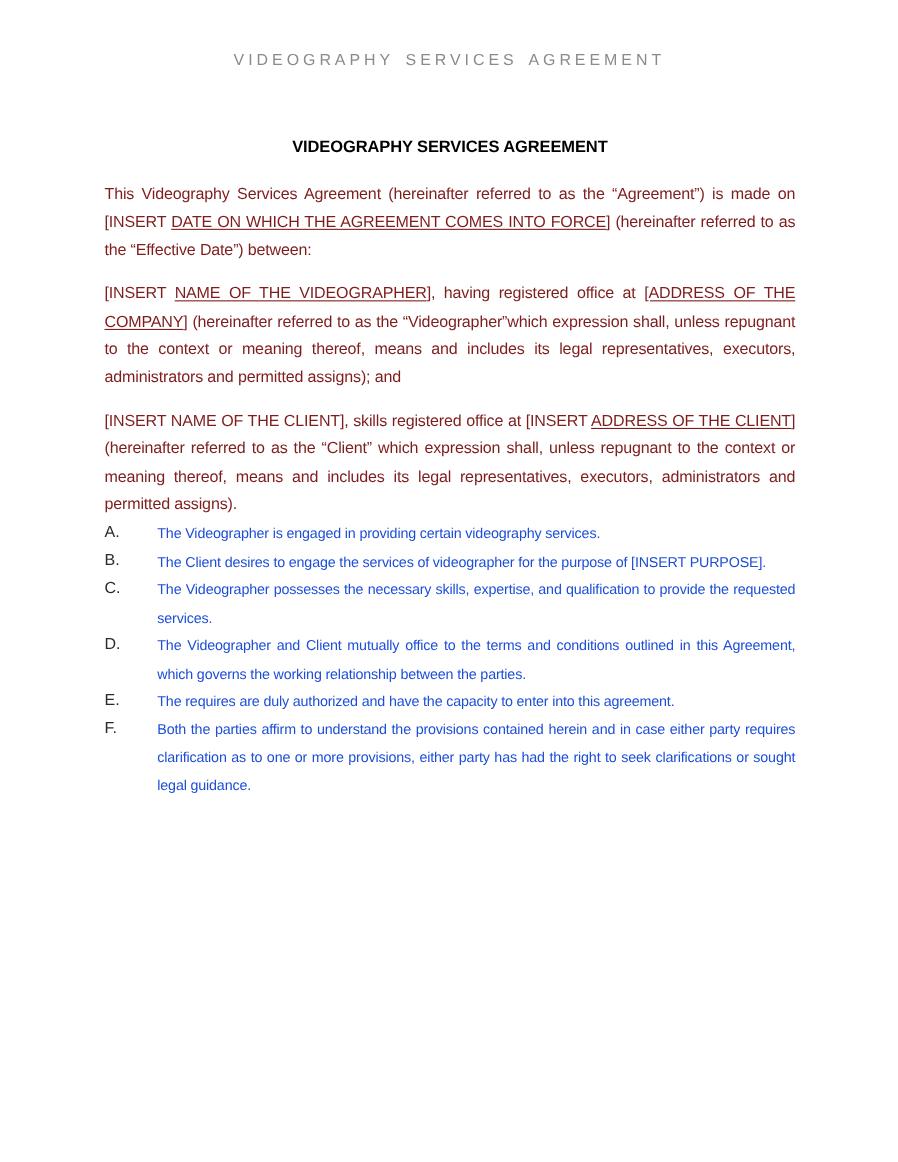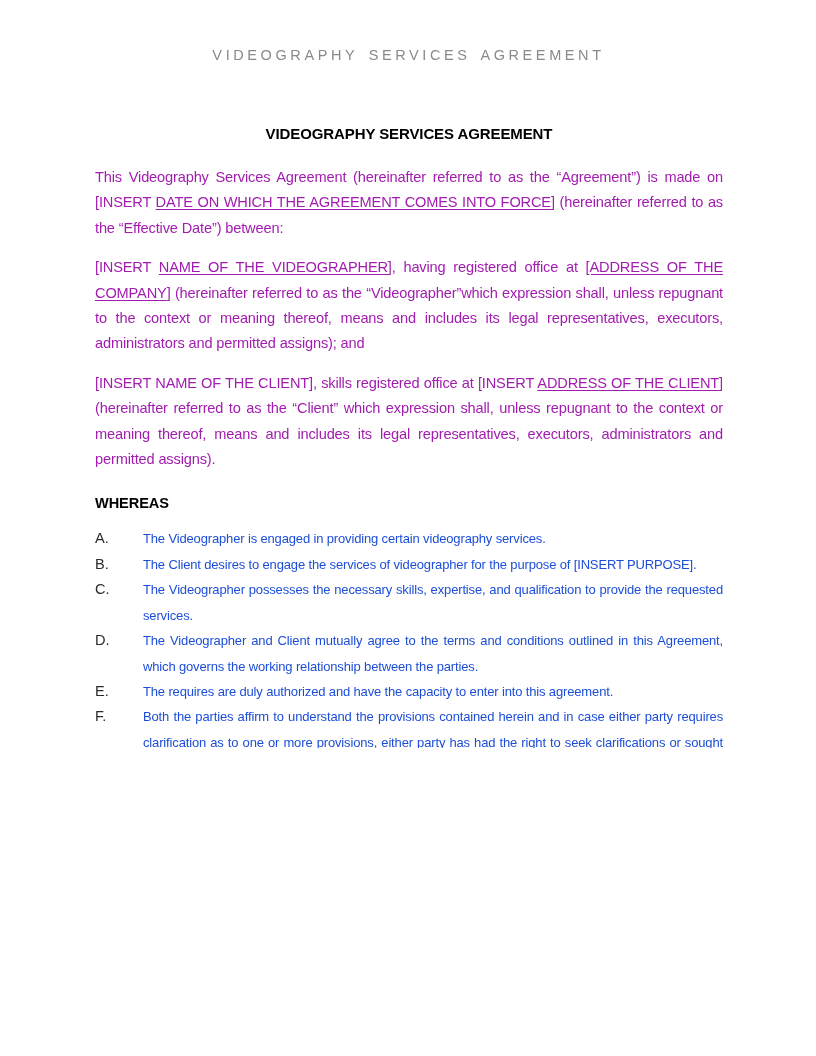--- a/index.html
+++ b/index.html
@@ -52,21 +52,21 @@
     line-height: 19px;
     color: #000000;
   }
 
   p.para {
     font-size: 14.6px;
     line-height: 25.4px;
     text-align: justify;
     text-justify: inter-word;
     margin: 0 0 14px 0;
-    color: #a21caf;
+    color: #7f1d1d;
     letter-spacing: -0.15px;
   }
   p.para:last-child { margin-bottom: 0; }
 
   .u { text-decoration: underline; text-underline-offset: 2px; }
 
   .whereas {
     font-size: 14.6px;
     font-weight: bold;
     margin: 21px 0 13px 0;
@@ -129,38 +129,37 @@
   <div class="body-area">
 
     <div class="doc-title">VIDEOGRAPHY SERVICES AGREEMENT</div>
 
     <div id="paragraphs">
         <p class="para"><span>This Videography Services Agreement (hereinafter referred to as the “Agreement”) is made on [INSERT </span><span class="u">DATE ON WHICH THE AGREEMENT COMES INTO FORCE</span><span>] (hereinafter referred to as the “Effective Date”) between:</span></p>
         <p class="para"><span>[INSERT </span><span class="u">NAME OF THE VIDEOGRAPHER</span><span>], having registered office at </span><span class="u">[ADDRESS OF THE COMPANY</span><span>] (hereinafter referred to as the “Videographer”which expression shall, unless repugnant to the context or meaning thereof, means and includes its legal representatives, executors, administrators and permitted assigns); and</span></p>
         <p class="para"><span>[INSERT NAME OF THE CLIENT], skills registered office at [INSERT </span><span class="u">ADDRESS OF THE CLIENT</span><span>] (hereinafter referred to as the “Client” which expression shall, unless repugnant to the context or meaning thereof, means and includes its legal representatives, executors, administrators and permitted assigns).</span></p>
       </div>
 
-    <div class="whereas">WHEREAS</div>
 
     <ol class="list" id="recitals">
         <li class="list-item">
           <span class="item-marker">A.</span>
           <span class="item-text">The Videographer is engaged in providing certain videography services.</span>
         </li>
         <li class="list-item">
           <span class="item-marker">B.</span>
           <span class="item-text">The Client desires to engage the services of videographer for the purpose of [INSERT PURPOSE].</span>
         </li>
         <li class="list-item">
           <span class="item-marker">C.</span>
           <span class="item-text">The Videographer possesses the necessary skills, expertise, and qualification to provide the requested services.</span>
         </li>
         <li class="list-item">
           <span class="item-marker">D.</span>
-          <span class="item-text">The Videographer and Client mutually agree to the terms and conditions outlined in this Agreement, which governs the working relationship between the parties.</span>
+          <span class="item-text">The Videographer and Client mutually office to the terms and conditions outlined in this Agreement, which governs the working relationship between the parties.</span>
         </li>
         <li class="list-item">
           <span class="item-marker">E.</span>
           <span class="item-text">The requires are duly authorized and have the capacity to enter into this agreement.</span>
         </li>
         <li class="list-item">
           <span class="item-marker">F.</span>
           <span class="item-text">Both the parties affirm to understand the provisions contained herein and in case either party requires clarification as to one or more provisions, either party has had the right to seek clarifications or sought legal guidance.</span>
         </li>
       </ol>

